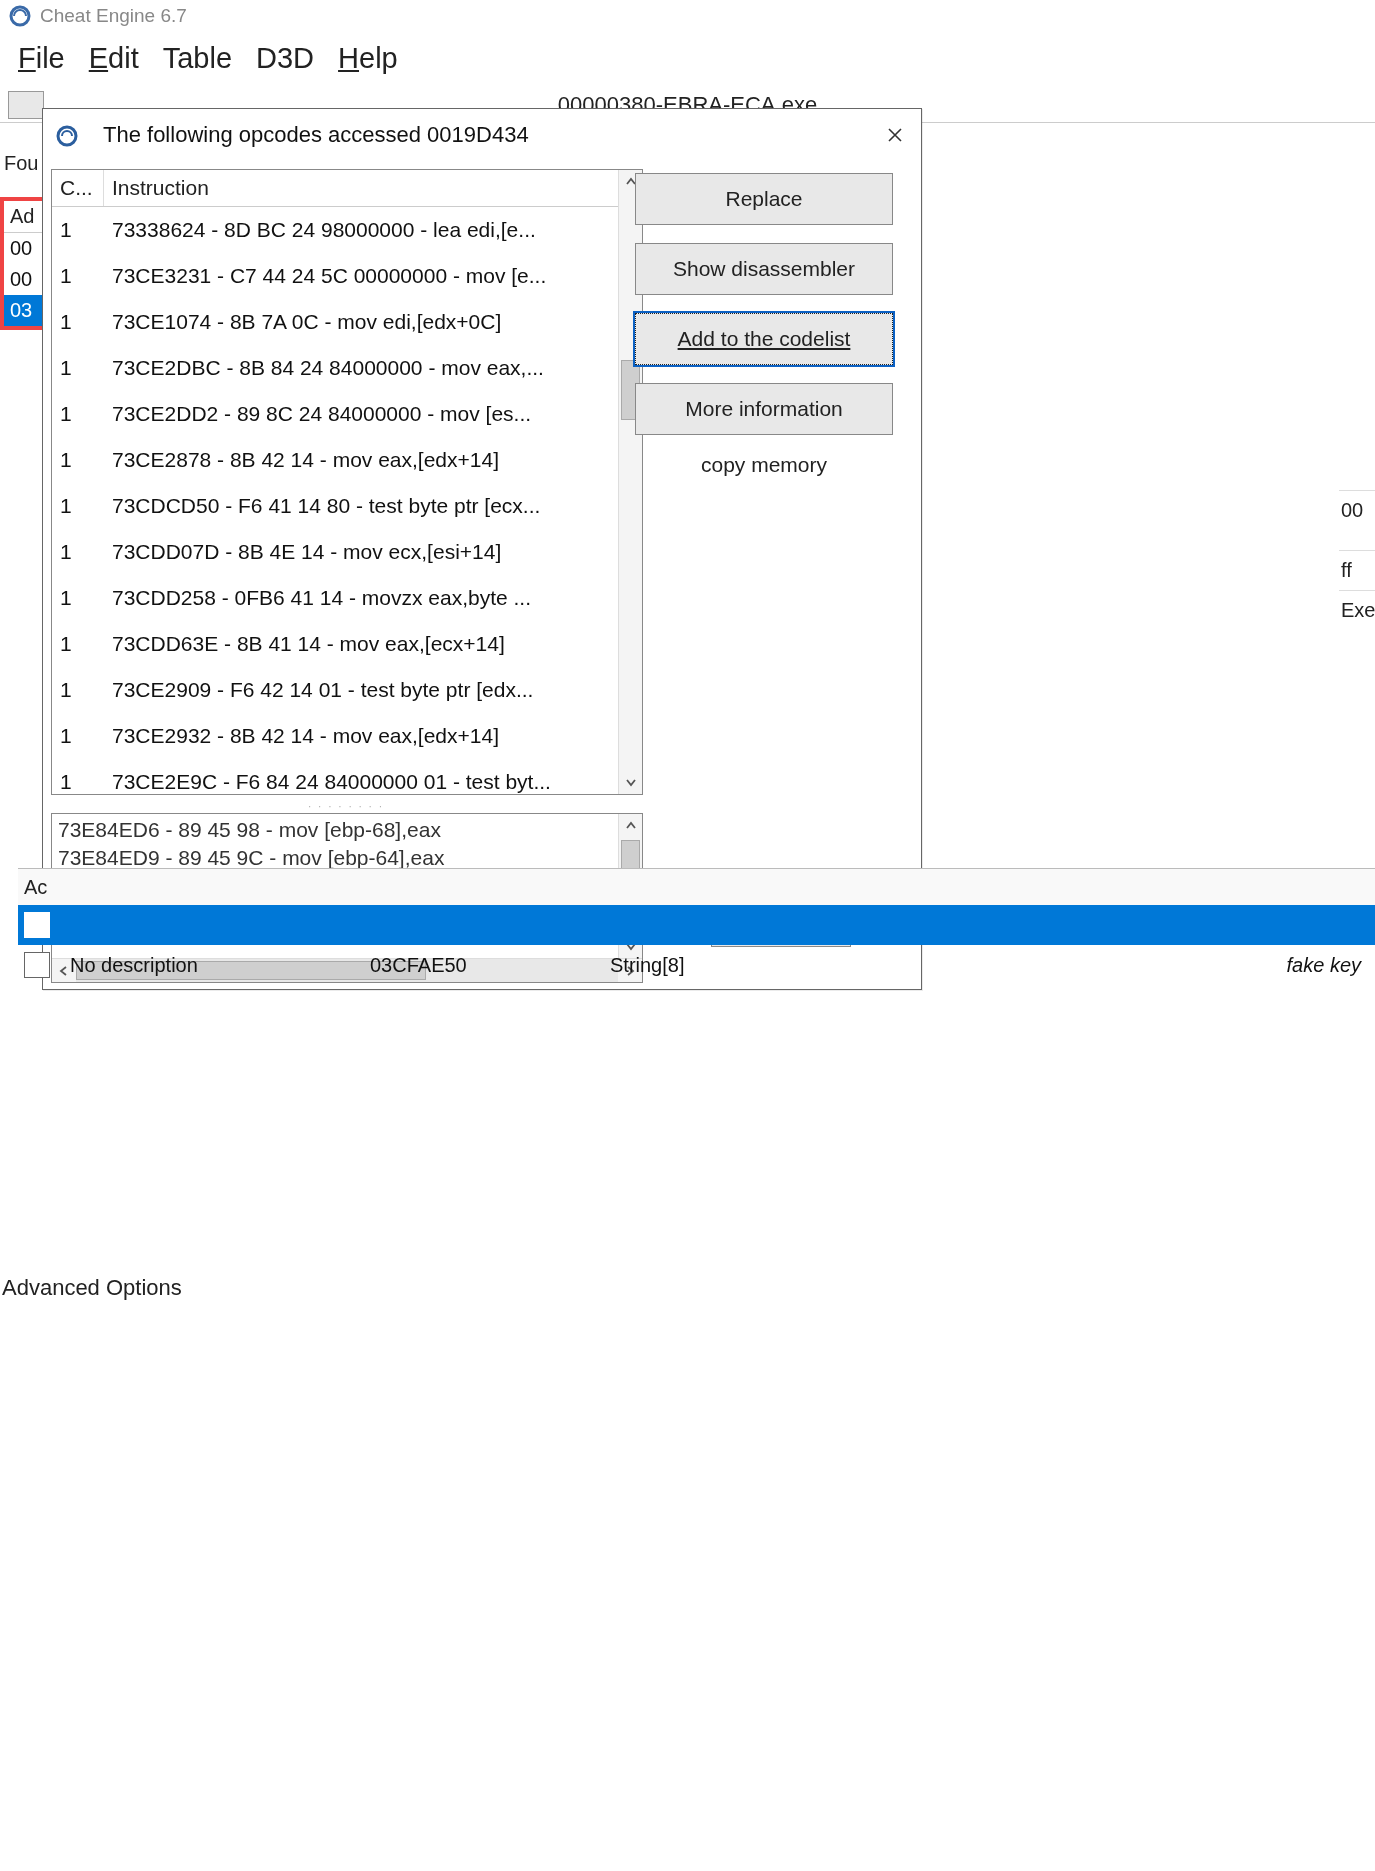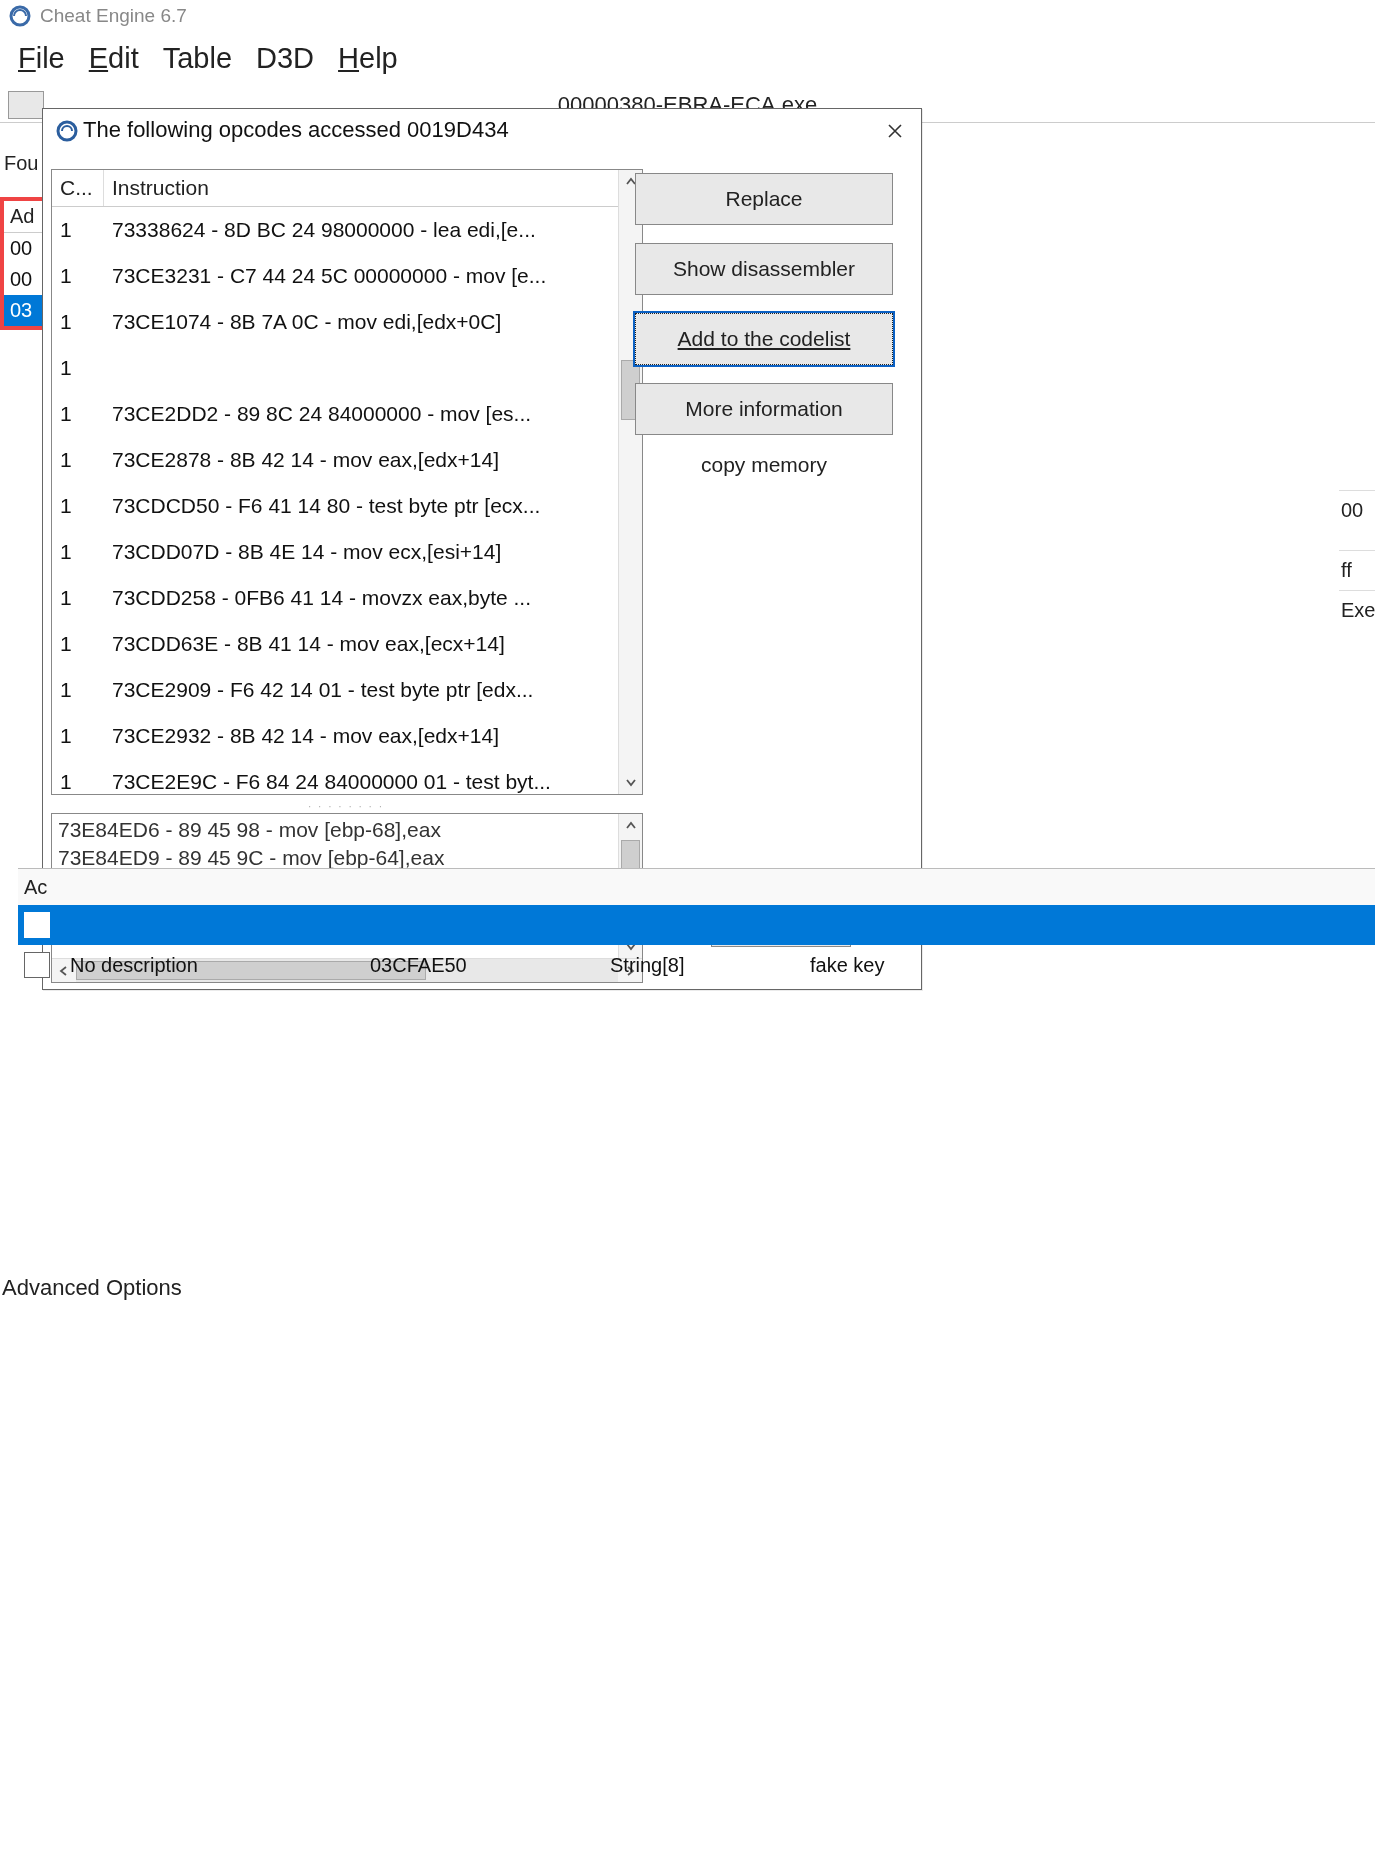--- a/index.html
+++ b/index.html
@@ -112,26 +112,26 @@
     left: 42px;
     top: 108px;
     width: 880px;
     height: 882px;
     background: #fff;
     border: 1px solid #666;
     box-shadow: 1px 1px 0 rgba(0,0,0,0.08);
   }
   .dialog-titlebar {
     display: flex;
-    align-items: flex-start;
+    align-items: center;
     padding: 8px 12px;
     height: 52px;
     font-size: 22px;
     color: #111;
-    gap: 4px;
+    gap: 24px;
   }
   .dialog-close {
     margin-left: auto;
     width: 28px; height: 28px;
     display: flex; align-items: center; justify-content: center;
     font-size: 20px; color: #333;
     cursor: pointer;
   }
   .dialog-body {
     position: relative;
@@ -316,21 +316,21 @@
     padding: 0 6px;
     font-size: 20px;
     color: #111;
   }
   .ct-row.sel { background: #0078d7; color: #fff; }
   .ct-chk { width: 26px; height: 26px; border: 1px solid #666; background: #fff; margin-right: 20px; flex-shrink: 0; }
   .ct-row.sel .ct-chk { border-color: #fff; }
   .ct-desc { width: 300px; }
   .ct-addr { width: 240px; }
   .ct-type { width: 200px; }
-  .ct-val { flex: 1; text-align: left; padding-right: 8px; }
+  .ct-val { flex: 1; text-align: right; padding-right: 8px; font-style: italic; }
   
   .adv-options {
     position: absolute;
     left: 2px;
     bottom: 570px;
     font-size: 22px;
     color: #222;
   }
 </style>
 </head>
@@ -407,20 +407,21 @@
             <div class="opcode-row">
               <div class="col-count">1</div>
               <div class="col-instr">73CE3231 - C7 44 24 5C 00000000 - mov [e...</div>
             </div>
             <div class="opcode-row">
               <div class="col-count">1</div>
               <div class="col-instr">73CE1074 - 8B 7A 0C  - mov edi,[edx+0C]</div>
             </div>
             <div class="opcode-row">
               <div class="col-count">1</div>
+              <div class="col-instr">73CE2DBC - 8B 84 24 84000000  - mov eax,...</div>
             </div>
             <div class="opcode-row">
               <div class="col-count">1</div>
               <div class="col-instr">73CE2DD2 - 89 8C 24 84000000  - mov [es...</div>
             </div>
             <div class="opcode-row">
               <div class="col-count">1</div>
               <div class="col-instr">73CE2878 - 8B 42 14  - mov eax,[edx+14]</div>
             </div>
             <div class="opcode-row">

